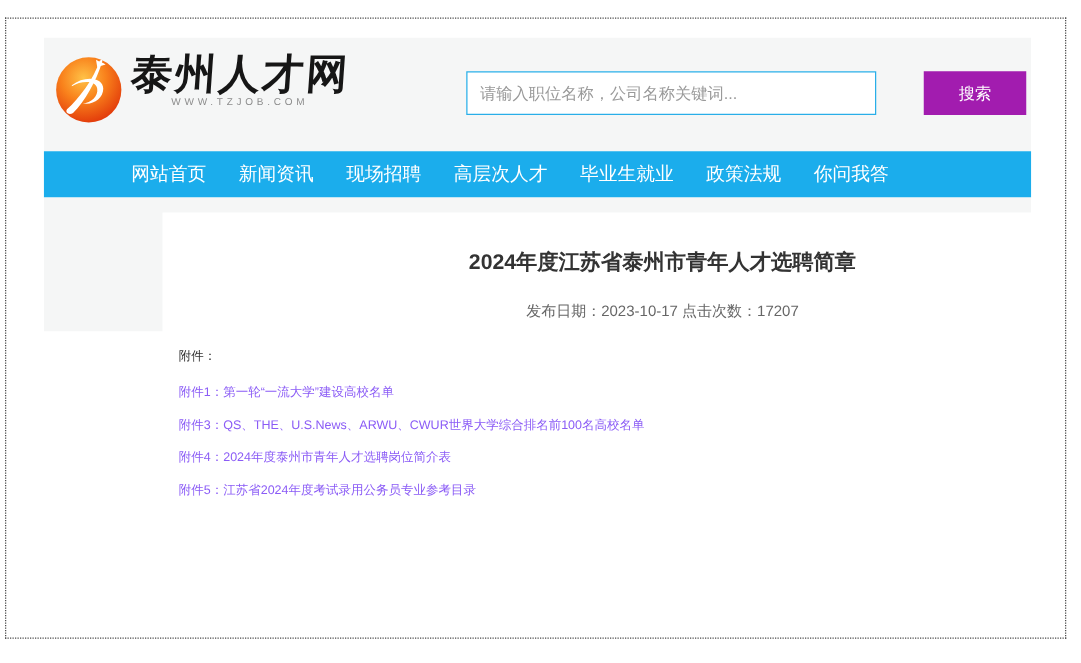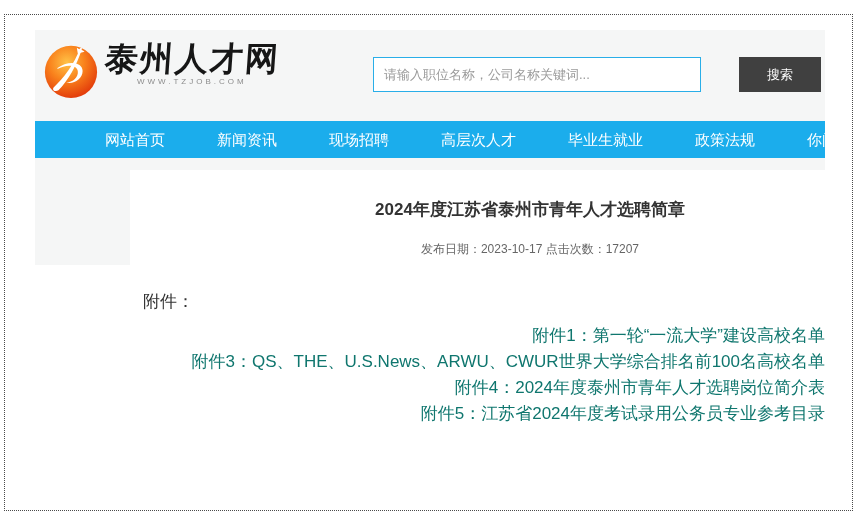--- a/index.html
+++ b/index.html
@@ -40,29 +40,29 @@
 
   .search-input {
     position:absolute; left:338px; top:27px; width:328px; height:35px;
     box-sizing:border-box; border:1px solid #29aee8; background:#fff;
     padding:0 10px; font-size:13px; color:#333; outline:none;
     font-family:"Liberation Sans", sans-serif;
   }
   .search-input::placeholder { color:#9a9a9a; }
   .search-btn {
     position:absolute; left:704px; top:27px; width:82px; height:35px;
-    background:#404040; color:#fff; border:none; font-size:13px;
+    background:#a21caf; color:#fff; border:none; font-size:13px;
     cursor:pointer; font-family:"Liberation Sans", sans-serif;
   }
 
   
   .main-nav {
     position:absolute; left:0; top:91px; width:790px; height:37px;
     background:#1badec; display:flex; align-items:center;
-    gap:52px; padding-left:70px; box-sizing:border-box; overflow:hidden;
+    gap:26px; padding-left:70px; box-sizing:border-box; overflow:hidden;
   }
   .nav-item {
     color:#ffffff; font-size:15px; white-space:nowrap; flex:0 0 auto;
     cursor:pointer; line-height:37px;
   }
 
   
   .gray-band {
     position:absolute; left:0; top:128px; width:790px; height:107px;
     background:#f5f6f6;
@@ -76,25 +76,25 @@
   .article-head { width:800px; }
   .article-title {
     margin:28px 0 0 0; text-align:center;
     font-size:17px; font-weight:bold; color:#333333;
   }
   .article-meta {
     margin-top:20px; text-align:center; font-size:12px; color:#666666;
   }
   .meta-hits { }
 
-  .attachments { margin-top:32px; padding-left:13px; font-size:17px; }
+  .attachments { margin-top:20px; padding-left:13px; font-size:10px; }
   .att-label { color:#333333; margin-bottom:10px; }
   .att-link {
-    display:block; color:#0f766e; text-decoration:none;
-    line-height:26px; cursor:pointer;text-align:right;
+    display:block; color:#8b5cf6; text-decoration:none;
+    line-height:26px; cursor:pointer;
   }
 </style>
 </head>
 <body>
 
 <div class="frame"></div>
 
 <div class="page">
 
   <header class="site-header">

